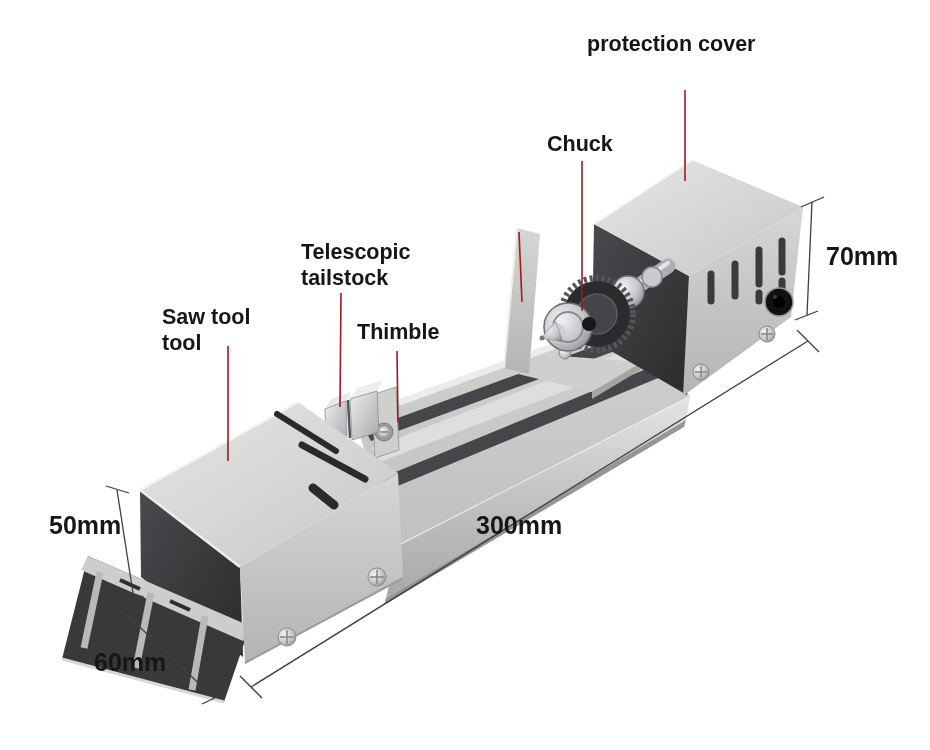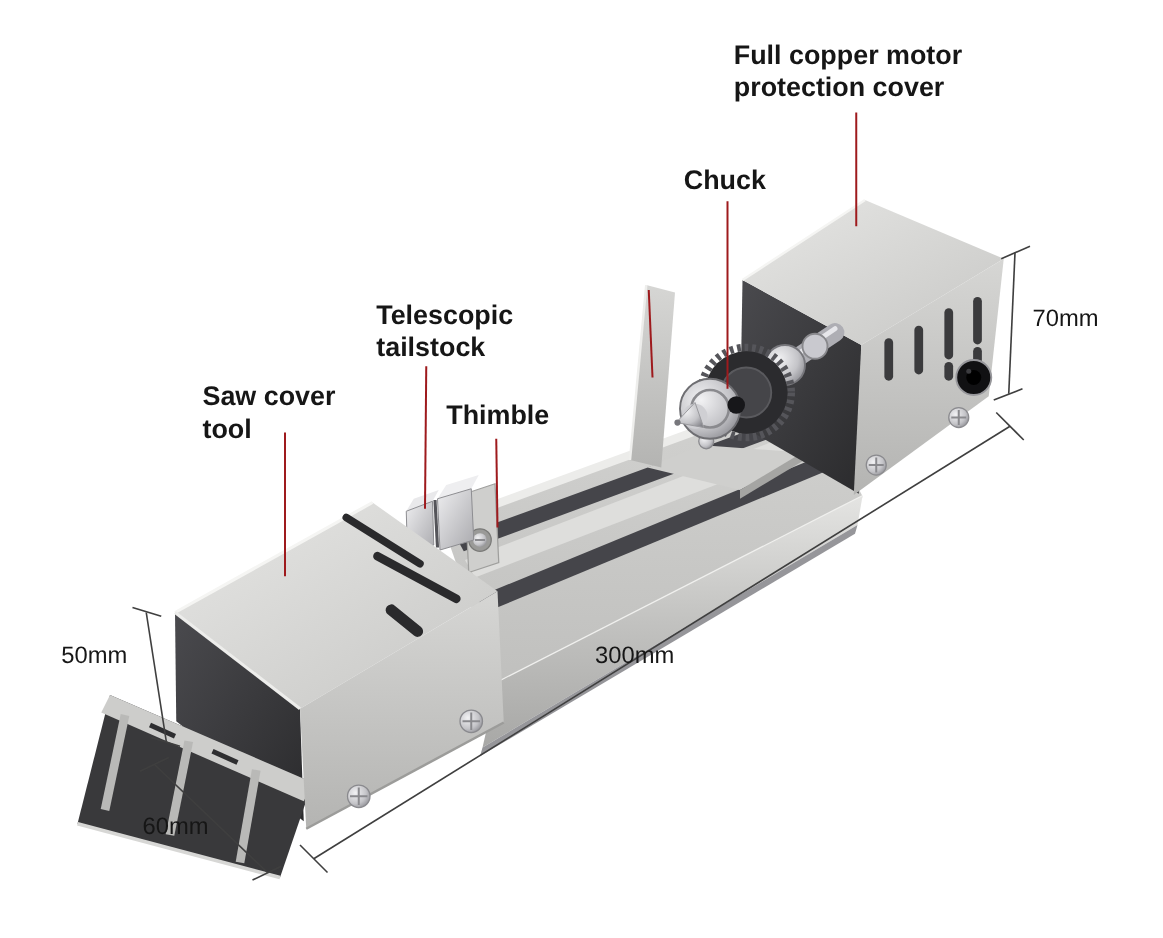--- a/index.html
+++ b/index.html
@@ -13,22 +13,22 @@
     position:relative;width:930px;height:750px;background:var(--bg);
     font-family:"Liberation Sans","DejaVu Sans",sans-serif;overflow:hidden;
   }
   #machine-svg{position:absolute;left:0;top:0;}
   .label{
     position:absolute;color:var(--text-color);font-weight:bold;
     font-size:21.5px;line-height:26px;white-space:nowrap;letter-spacing:0px;
   }
   .label span{display:block;}
   .dim-label{
-    position:absolute;color:var(--text-color);font-weight:normal;
-    font-size:19px;line-height:24px;white-space:nowrap;
+    position:absolute;color:var(--text-color);font-weight:bold;
+    font-size:25px;line-height:24px;white-space:nowrap;
   }
   .leader{stroke:var(--leader-color);stroke-width:1.6;fill:none;}
   .dimline{stroke:var(--dim-color);stroke-width:1.3;fill:none;}
   .screw-cross{stroke:#8a8a8e;stroke-width:1.6;}
 </style>
 </head>
 <body>
 
 <div id="stage">
 
@@ -205,46 +205,45 @@
       </g>
       <g>
         <line class="dimline" x1="124" y1="612" x2="214" y2="698"></line>
         <line class="dimline" x1="112" y1="617" x2="135" y2="606"></line>
         <line class="dimline" x1="202" y1="704" x2="225" y2="693"></line>
       </g>
     </g>
   </svg>
 
   <div class="label" style="left:587px;top:31px;">
-    <span>Full copper motor</span>
     <span>protection cover</span>
   </div>
 
   <div class="label" style="left:547px;top:131px;">
     <span>Chuck</span>
   </div>
 
   <div class="label" style="left:438px;top:184px;">
   </div>
 
   <div class="label" style="left:301px;top:239px;">
     <span>Telescopic</span>
     <span>tailstock</span>
   </div>
 
   <div class="label" style="left:357px;top:319px;">
     <span>Thimble</span>
   </div>
 
   <div class="label" style="left:162px;top:304px;">
-    <span>Saw cover</span>
+    <span>Saw tool</span>
     <span>tool</span>
   </div>
 
   <div class="dim-label" style="left:826px;top:244px;">70mm</div>
 
   <div class="dim-label" style="left:476px;top:513px;">300mm</div>
 
   <div class="dim-label" style="left:49px;top:513px;">50mm</div>
 
-  <div class="dim-label" style="left:94px;top:650px;margin-left:20px;">60mm</div>
+  <div class="dim-label" style="left:94px;top:650px;">60mm</div>
 
 </div>
 
 </body></html>

